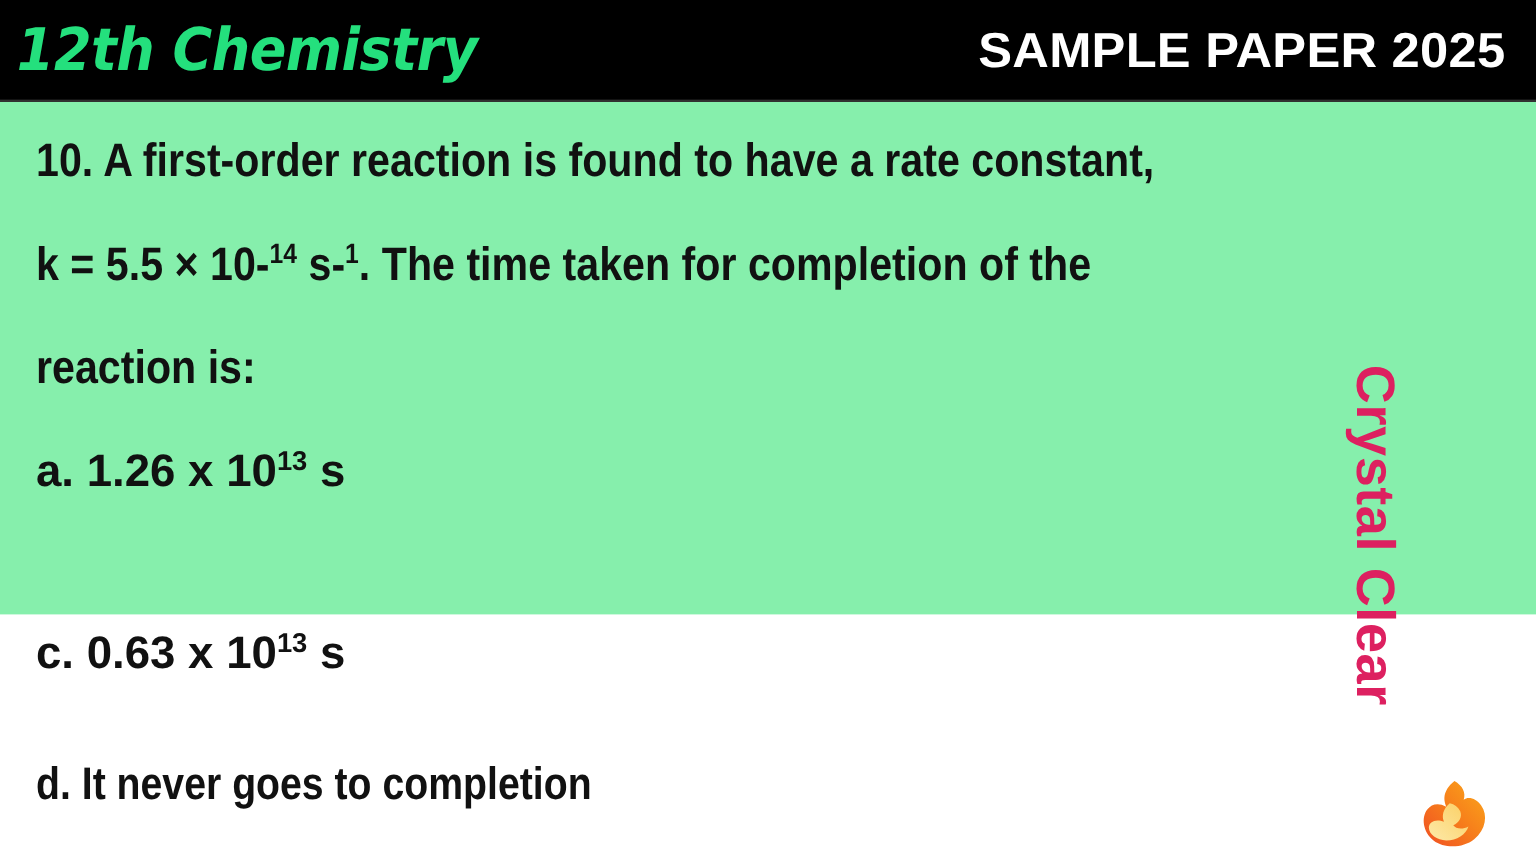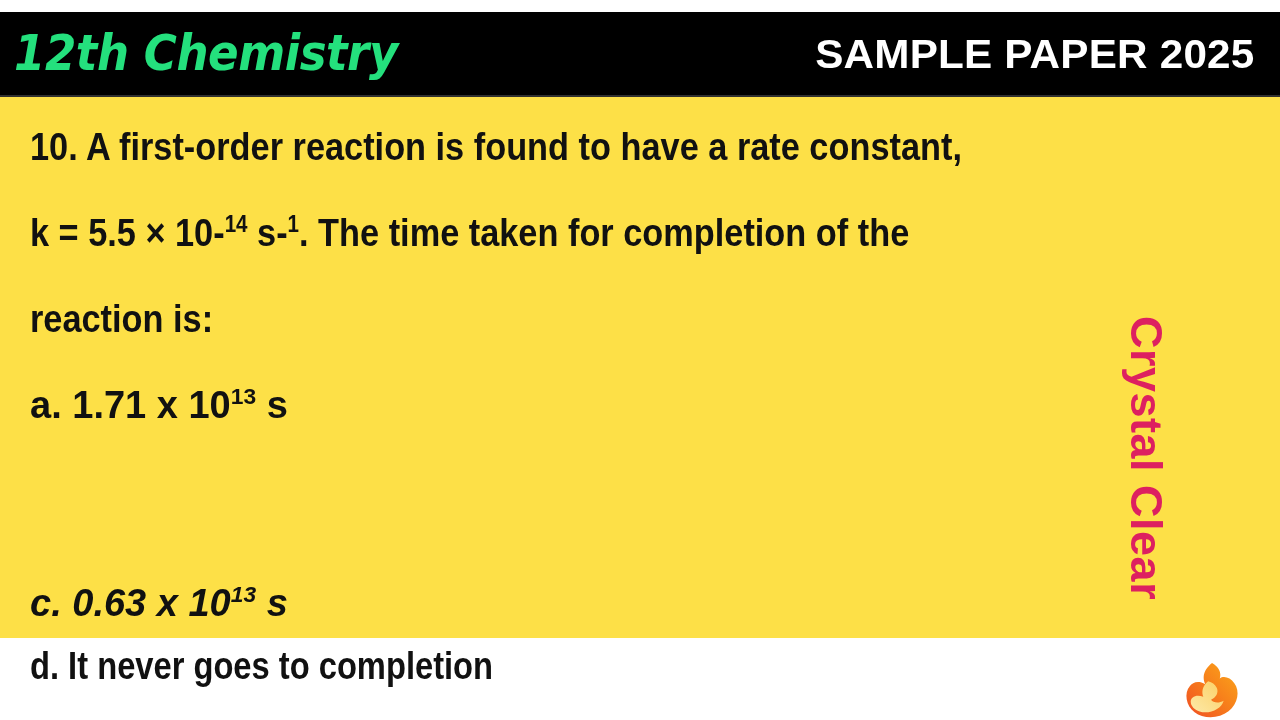--- a/index.html
+++ b/index.html
@@ -12,23 +12,22 @@
     width: 1280px;
     height: 720px;
     overflow: hidden;
     font-family: "Liberation Sans", sans-serif;
     -webkit-font-smoothing: antialiased;
   }
 
   .screen {
     position: relative;
     width: 1280px;
-    height: 626px;
-    background: #fde047;
-    margin-top: 12px;
+    height: 512px;
+    background: #86efac;
   }
 
   
   .header-bar {
     position: absolute;
     top: 0;
     left: 0;
     width: 1280px;
     height: 85px;
     background: #000000;
@@ -111,21 +110,21 @@
     font-weight: 700;
     font-size: 38px;
     line-height: 44px;
     transform-origin: left center;
   }
   .opt-line.wide  { transform: scaleX(1.0); }
   .opt-line.cond  { transform: scaleX(0.86); }
 
   .opt-line.oa { top: 286px; }
   .opt-line.ob { top: 373px; }
-  .opt-line.oc { top: 484px; font-style: italic; }
+  .opt-line.oc { top: 438px; }
   .opt-line.od { top: 547px; }
 
   sup {
     font-size: 0.60em;
     vertical-align: super;
     line-height: 0;
     font-weight: 700;
   }
 
   
@@ -175,21 +174,21 @@
 
     <div class="q-line l1">10. A first-order reaction is found to have a rate constant,</div>
 
     <div class="q-line l2">
       <span>k = 5.5 × 10-</span><sup>14</sup><span> s-</span><sup>1</sup><span>. The time taken for completion of the</span>
     </div>
 
     <div class="q-line l3">reaction is:</div>
 
     <div class="opt-line wide oa">
-      <span>a. 1.71 x 10</span><sup>13</sup><span> s</span>
+      <span>a. 1.26 x 10</span><sup>13</sup><span> s</span>
     </div>
 
 
     <div class="opt-line wide oc">
       <span>c. 0.63 x 10</span><sup>13</sup><span> s</span>
     </div>
 
     <div class="opt-line cond od">
       <span>d. It never goes to completion</span>
     </div>

